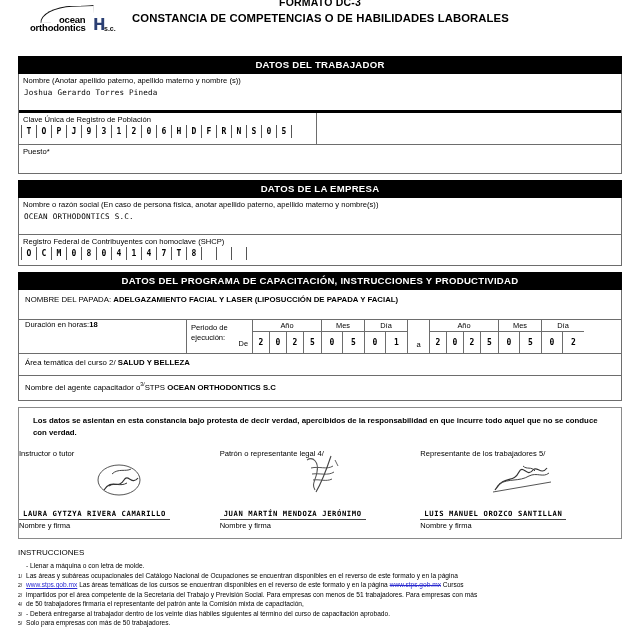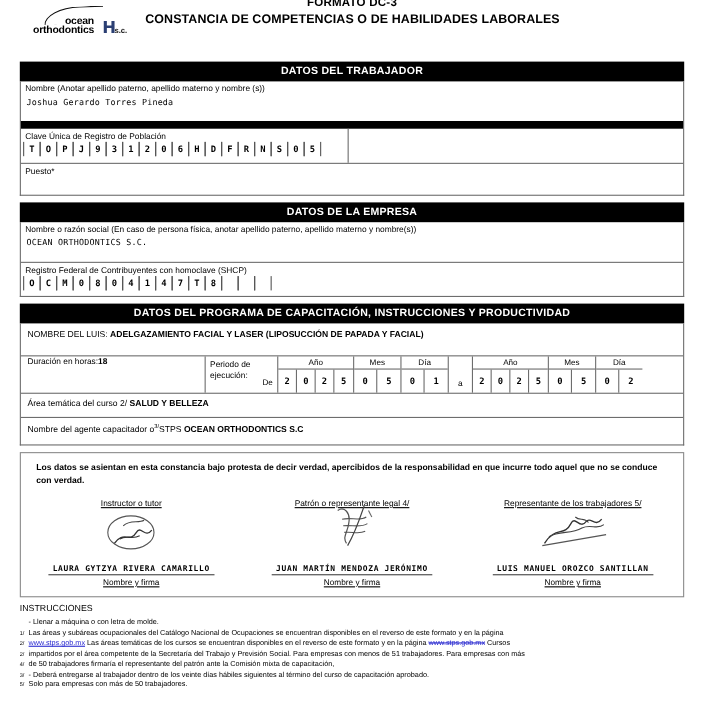--- a/index.html
+++ b/index.html
@@ -72,21 +72,21 @@
     width: 17px; height: 13px;
     border-left: 1px solid #555; border-right: 1px solid #555;
     margin-right: -1px;
     font-family: "DejaVu Sans Mono", monospace;
     font-size: 8px; font-weight: bold;
     display: flex; align-items: center; justify-content: center;
   }
 
   
   .sec-name { height: 36px; }
-  .sec-curp { display: flex; border-top: 7px solid #000000; gap: 28px; }
+  .sec-curp { display: flex; border-top: 3px solid #000000; gap: 28px; }
   .curp-left { width: 298px; border-right: 1px solid #6d6d6d; height: 31px; }
   .curp-right { flex: 1; height: 31px; }
   .sec-puesto { height: 29px; border-top: 1px solid #6d6d6d; }
 
   
   .sec-razon { height: 36px; }
   .sec-rfc { height: 31px; border-top: 1px solid #6d6d6d; }
 
   
   .sec-curso { height: 29px; }
@@ -123,21 +123,21 @@
   .inline b { font-size: 7.8px; }
   .sup { font-size: 5.2px; vertical-align: super; }
 
   
   .decl { margin-top: 6px; border: 1px solid #8a8a8a; height: 132px; position: relative; }
   .decl p {
     font-size: 7.8px; font-weight: bold; line-height: 12px;
     padding: 7px 14px 0 14px;
   }
   .sigs { display: flex; margin-top: 10px; }
-  .sig { flex: 1; text-align: center; position: relative; text-decoration: underline; }
+  .sig { flex: 1; position: relative; }
   .sig .role { font-size: 7.6px; }
   .sig .scrawl { height: 44px; position: relative; }
   .sig .scrawl svg { position: absolute; left: 50%; top: 2px; transform: translateX(-50%); }
   .sig .nm {
     font-family: "DejaVu Sans Mono", monospace;
     font-size: 7.2px; font-weight: bold; letter-spacing: .6px;
     border-bottom: 1px solid #444; display: inline-block; padding: 0 4px 1px 4px;
   }
   .sig .sub { font-size: 7.5px; margin-top: 1px; }
 
@@ -234,21 +234,21 @@
             <div class="c" style="width: 16px;"></div>
           </div>
       </div>
     </div>
 
     <div class="band" style="margin-top:6px">DATOS DEL PROGRAMA DE CAPACITACIÓN, INSTRUCCIONES Y PRODUCTIVIDAD</div>
     <div class="box">
 
       <div class="sec-curso">
         <div class="inline">
-          <span>NOMBRE DEL LUIS:</span>
+          <span>NOMBRE DEL PAPADA:</span>
           <b>ADELGAZAMIENTO FACIAL Y LASER (LIPOSUCCIÓN DE PAPADA Y FACIAL)</b>
         </div>
       </div>
 
       <div class="dur-row">
         <div class="dur-cell">
           <span>Duración en horas:</span>
             <b>18</b>
         </div>
         <div class="per-cell">

